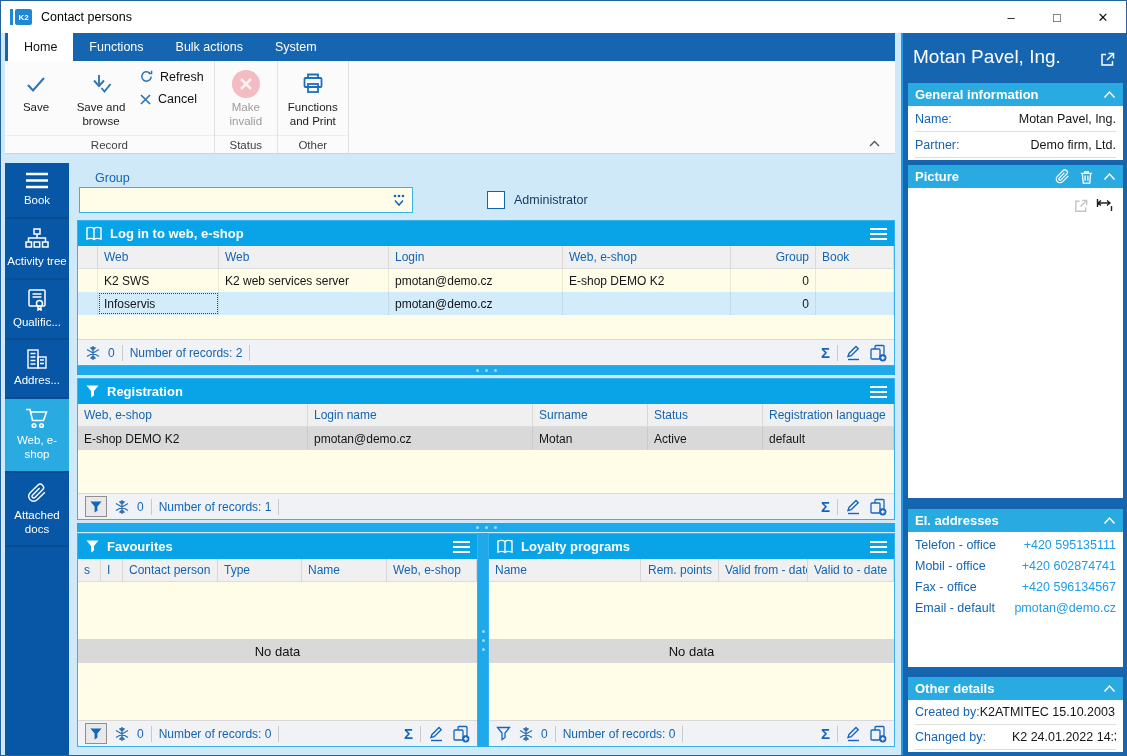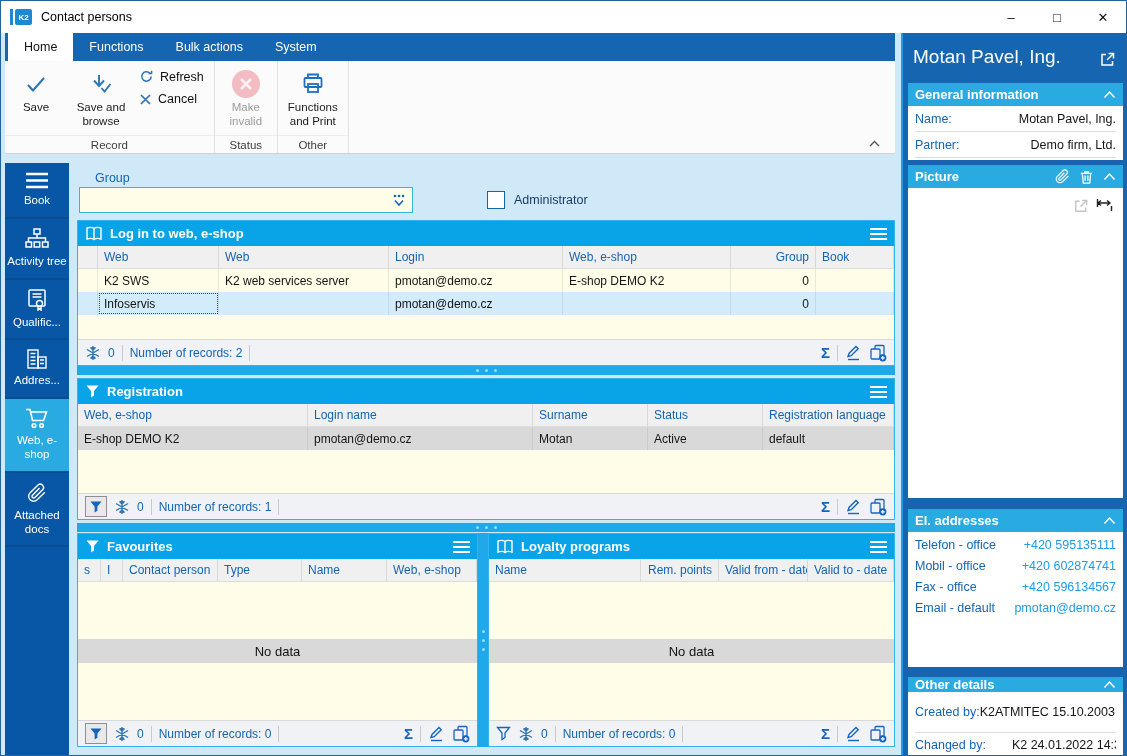--- a/index.html
+++ b/index.html
@@ -609,21 +609,21 @@
     <div class="dsec" style="top:644px; height:75px;">
       <div class="dshead">
         <span>Other details</span>
         <div class="dstools">
           <svg width="13" height="9" viewBox="0 0 13 9">
               <path d="M1.5 7.5L6.5 2l5 5.5" stroke="#fff" stroke-width="1.5" fill="none"></path>
             </svg>
         </div>
       </div>
       <div class="dsbody">
-        <div class="drow" style="height:41px;">
+        <div class="drow" style="height:25px;">
           <span class="dl">Created by:</span>
           <span class="dv">K2ATMITEC 15.10.2003 ...</span>
         </div>
         <div class="drow" style="height:25px;gap:26px;">
           <span class="dl">Changed by:</span>
           <span class="dv">K2 24.01.2022 14:30:35</span>
         </div>
       </div>
     </div>
   </aside>

